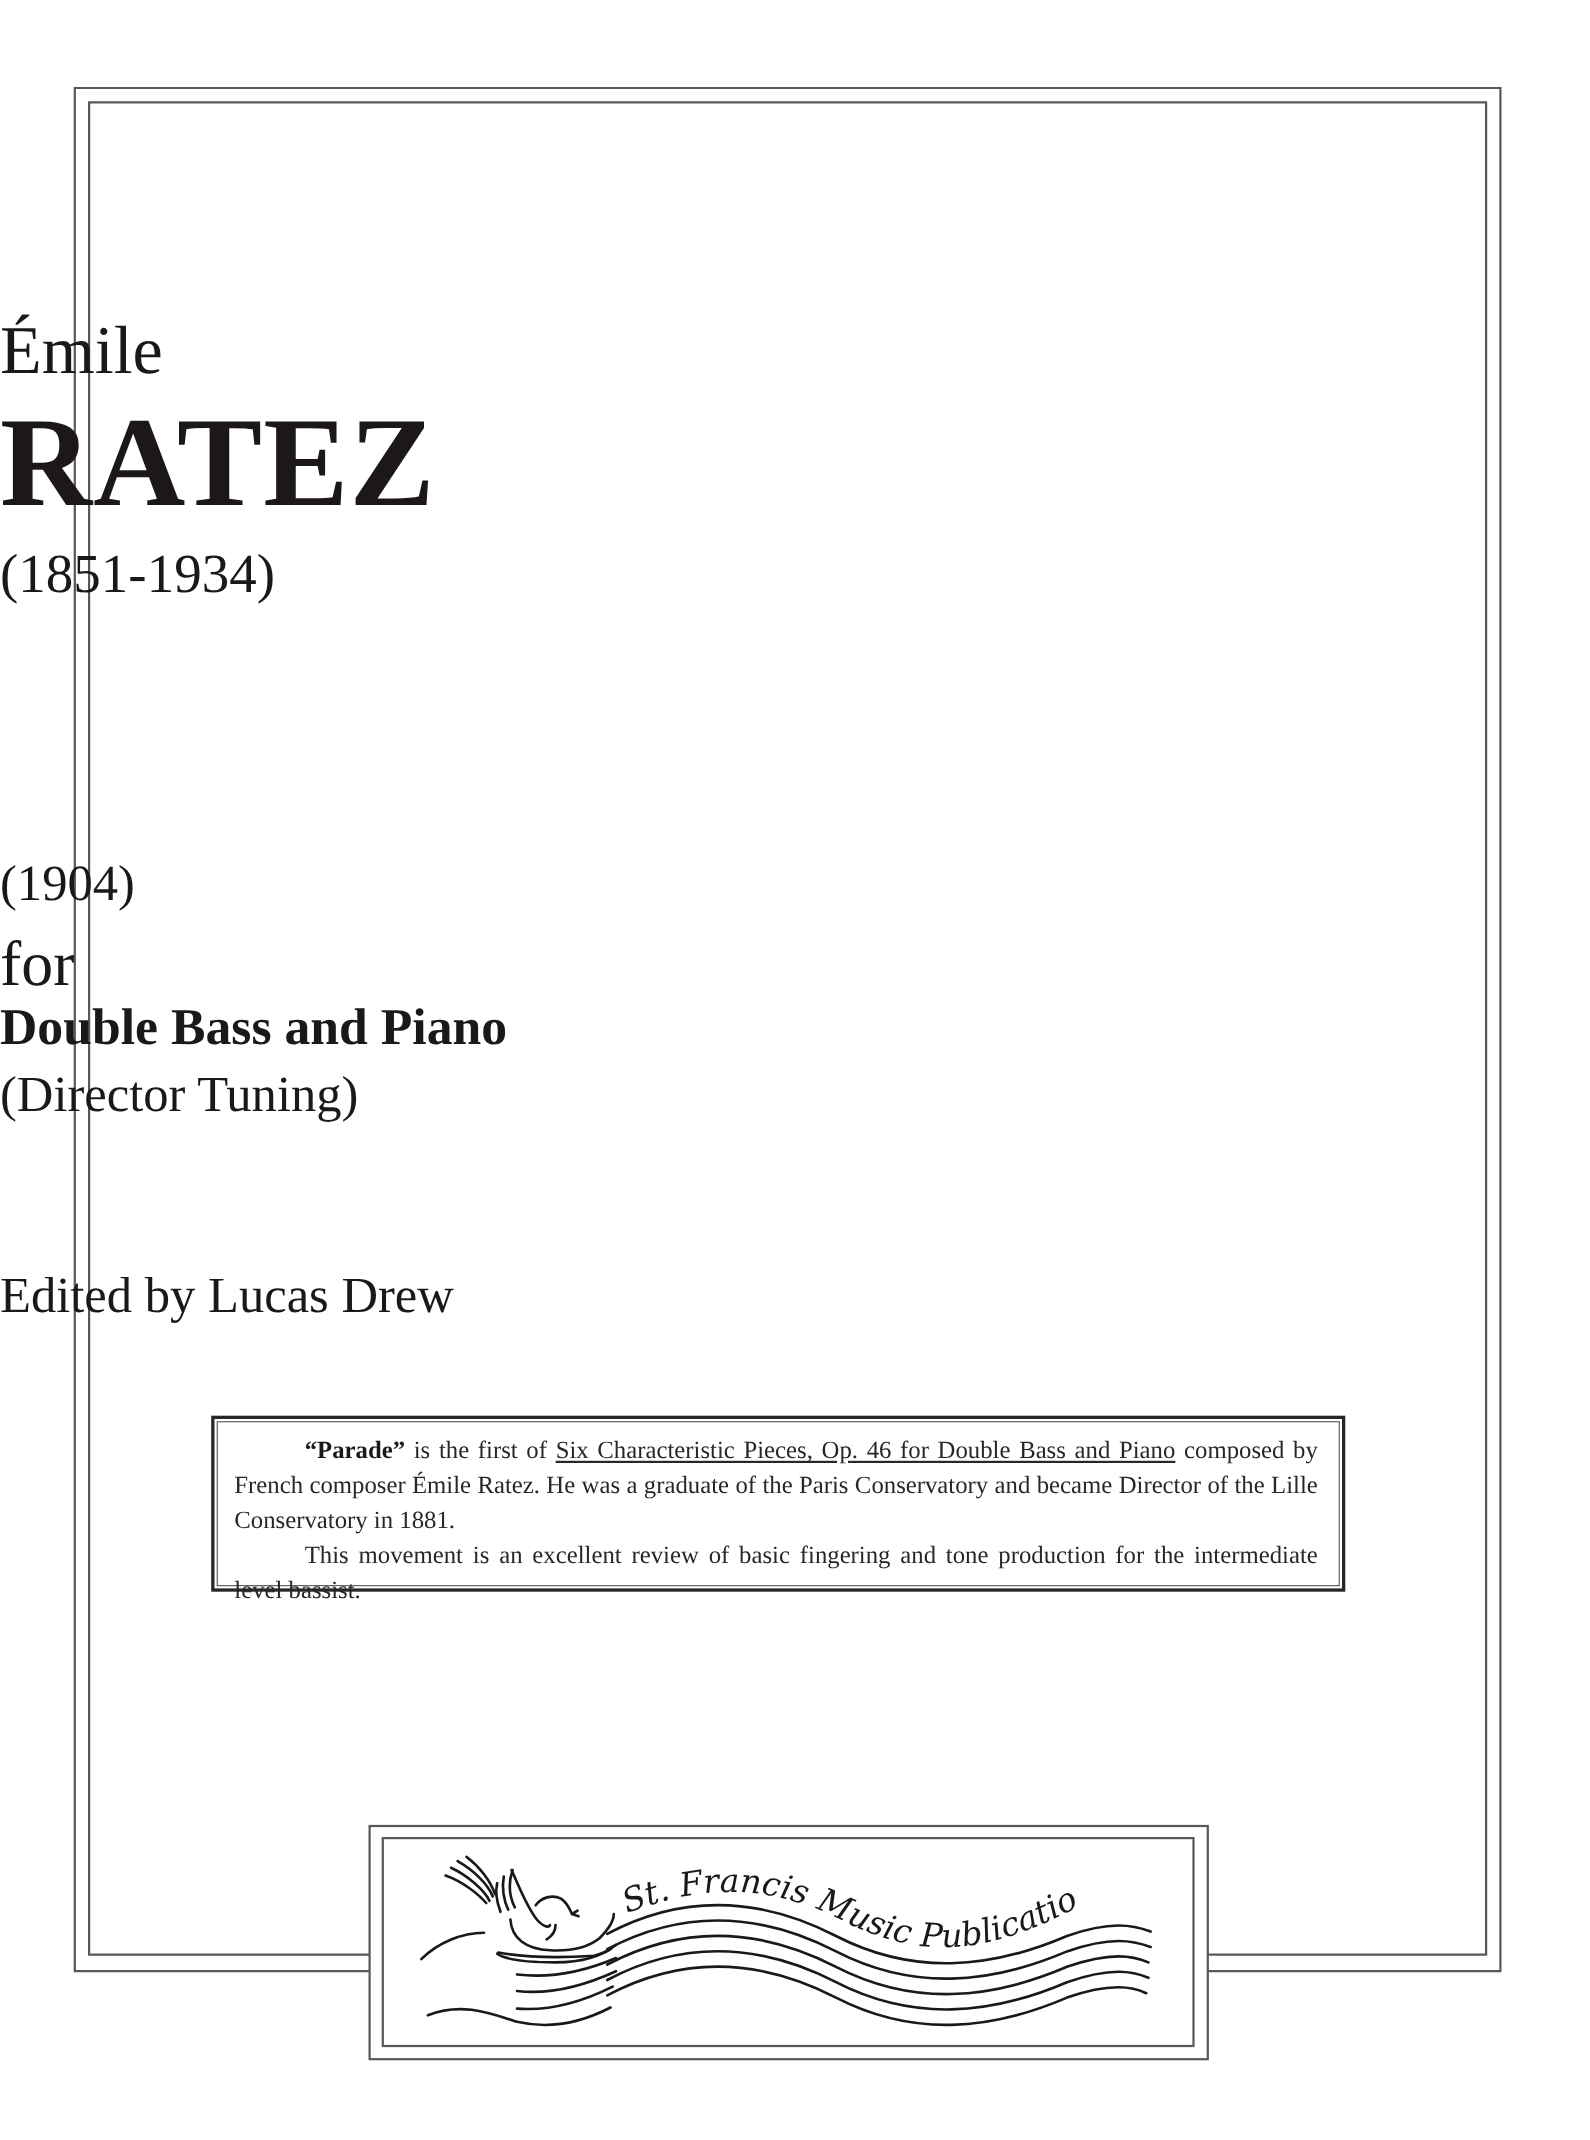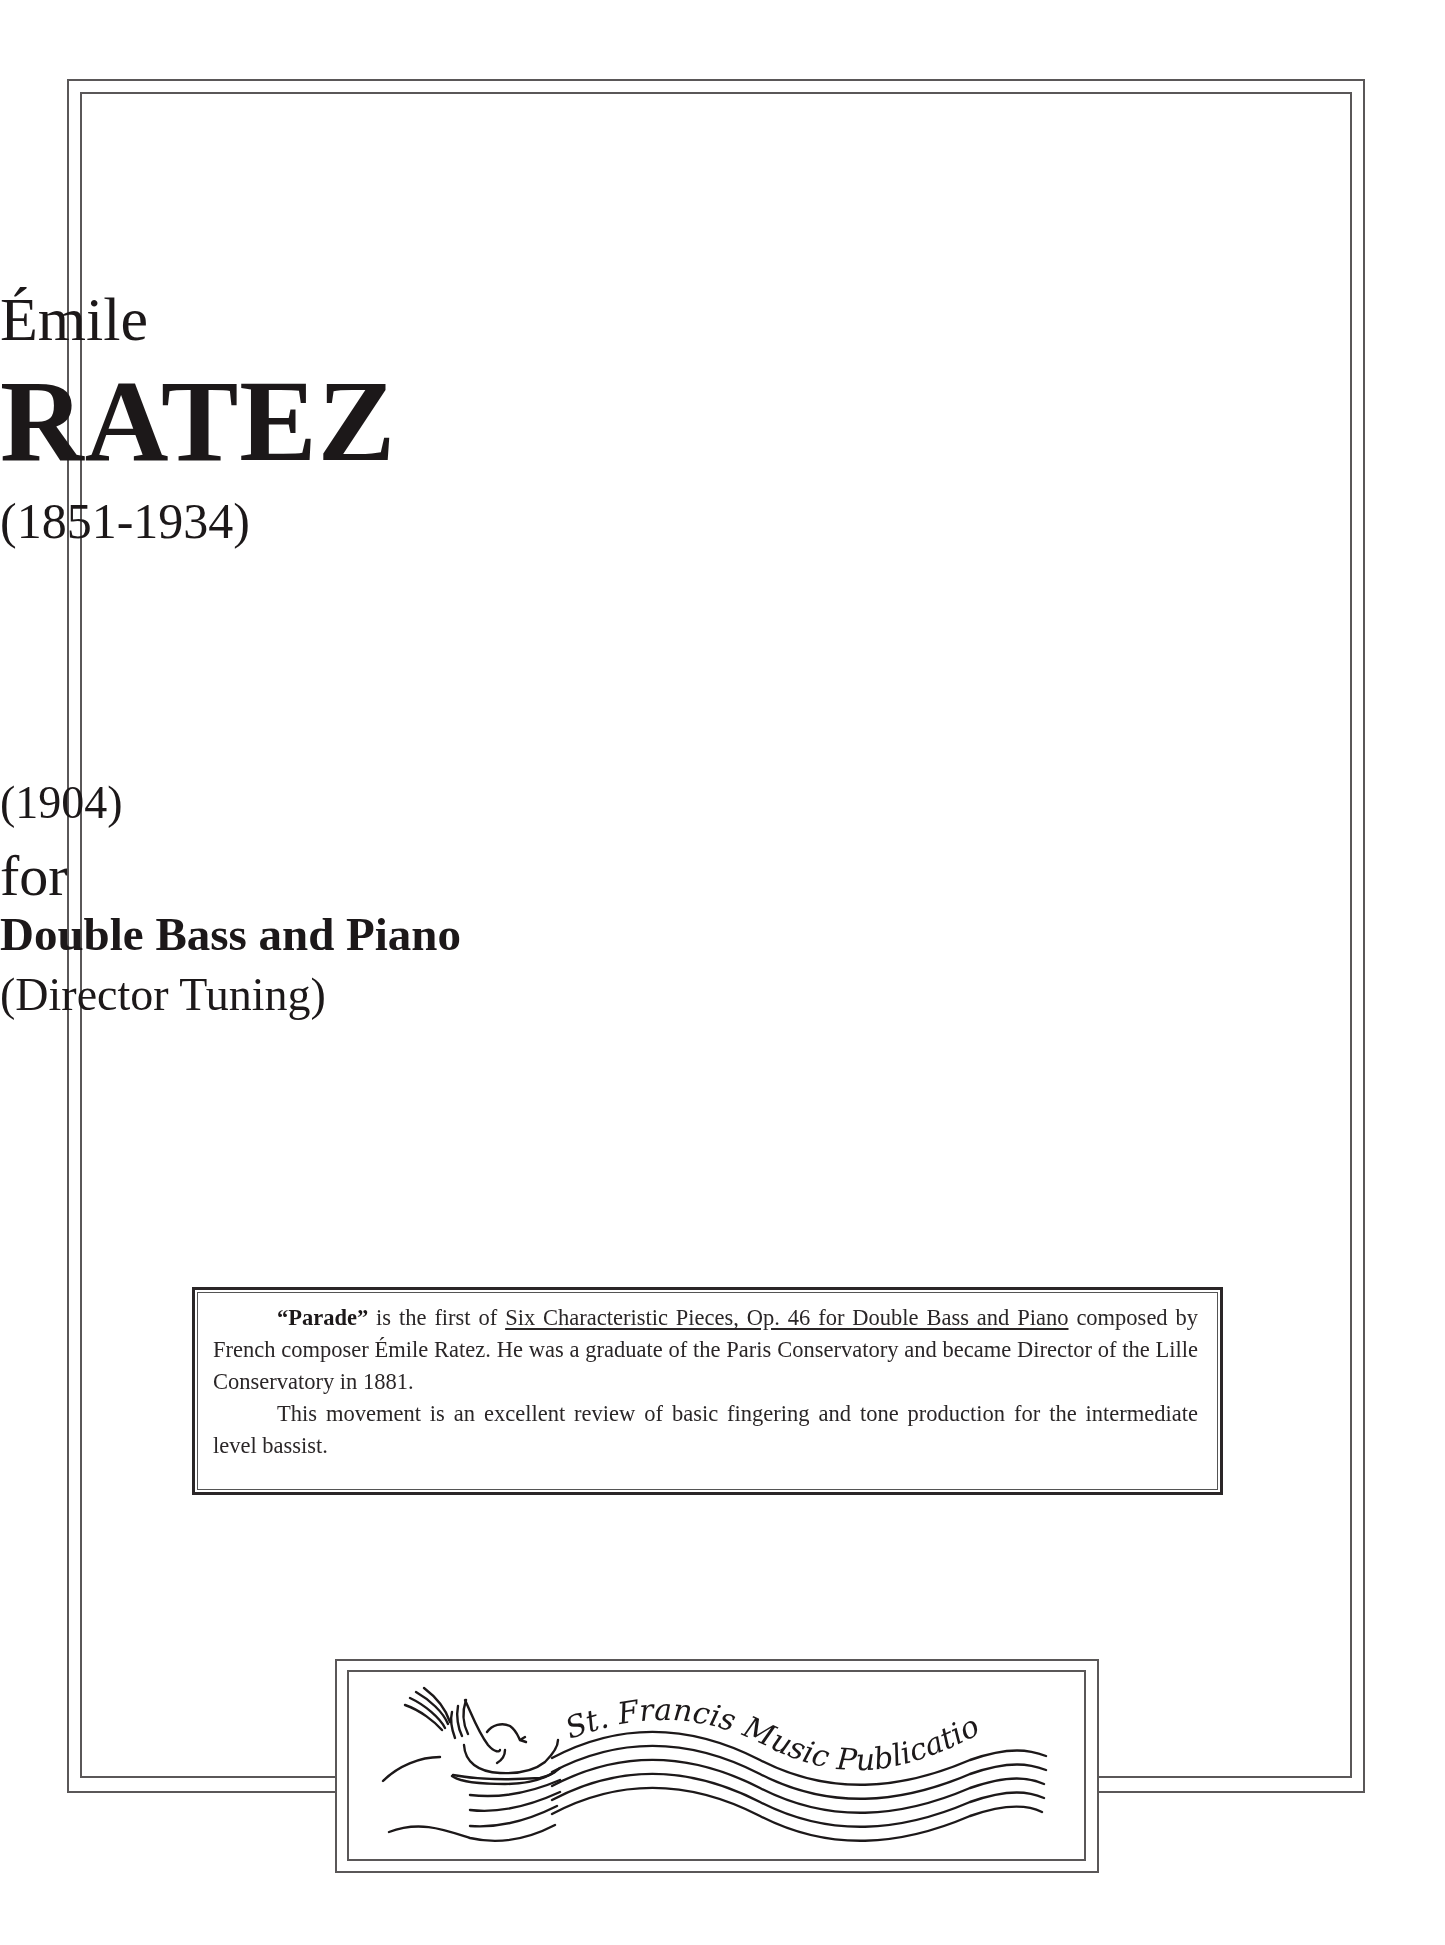--- a/index.html
+++ b/index.html
@@ -15,21 +15,21 @@
     .composer-last  { top: 363px; font-size: 116px; font-weight: bold; letter-spacing: 1px; }
     .dates          { top: 496px; font-size: 50px; }
     .title          { top: 670px; font-size: 86px; font-weight: bold; letter-spacing: 1px; }
     .year           { top: 780px; font-size: 46px; }
     .for            { top: 847px; font-size: 58px; }
     .instruments    { top: 911px; font-size: 47px; font-weight: bold; }
     .tuning         { top: 972px; font-size: 46px; }
     .editor         { top: 1155px; font-size: 46px; }
 
     .note-box {
-      position: absolute; left: 192px; top: 1287px; width: 1031px; height: 208px;
+      position: absolute; left: 192px; top: 1287px; width: 1031px; height: 160px;
       box-sizing: border-box; border: 3px solid #2a2627;
     }
     .note-inner {
       position: absolute; left: 2px; top: 2px; right: 2px; bottom: 2px;
       border: 1px solid #555;
     }
     .note-text {
       position: absolute; left: 18px; right: 22px; top: 12px;
       font-family: "Liberation Serif", "DejaVu Serif", serif; font-size: 22.5px;
       line-height: 32px; color: #2a2627; text-align: justify;
@@ -93,20 +93,21 @@
     </g>
   </svg>
 
   <div class="line composer-first">Émile</div>
   <div class="line composer-last">RATEZ</div>
   <div class="line dates">(1851-1934)</div>
   <div class="line year">(1904)</div>
   <div class="line for">for</div>
   <div class="line instruments">Double Bass and Piano</div>
   <div class="line tuning">(Director Tuning)</div>
+  <div class="line editor">Edited by Lucas Drew</div>
 
   <div class="note-box">
     <div class="note-inner"></div>
     <div class="note-text">
       <p><b>“Parade”</b><span> is the first of </span><u>Six Characteristic Pieces, Op. 46 for Double Bass and Piano</u><span> composed by French composer Émile Ratez. He was a graduate of the Paris Conservatory and became Director of the Lille Conservatory in 1881.</span></p>
       <p>This movement is an excellent review of basic fingering and tone production for the intermediate level bassist.</p>
     </div>
   </div>
 
 </div>

